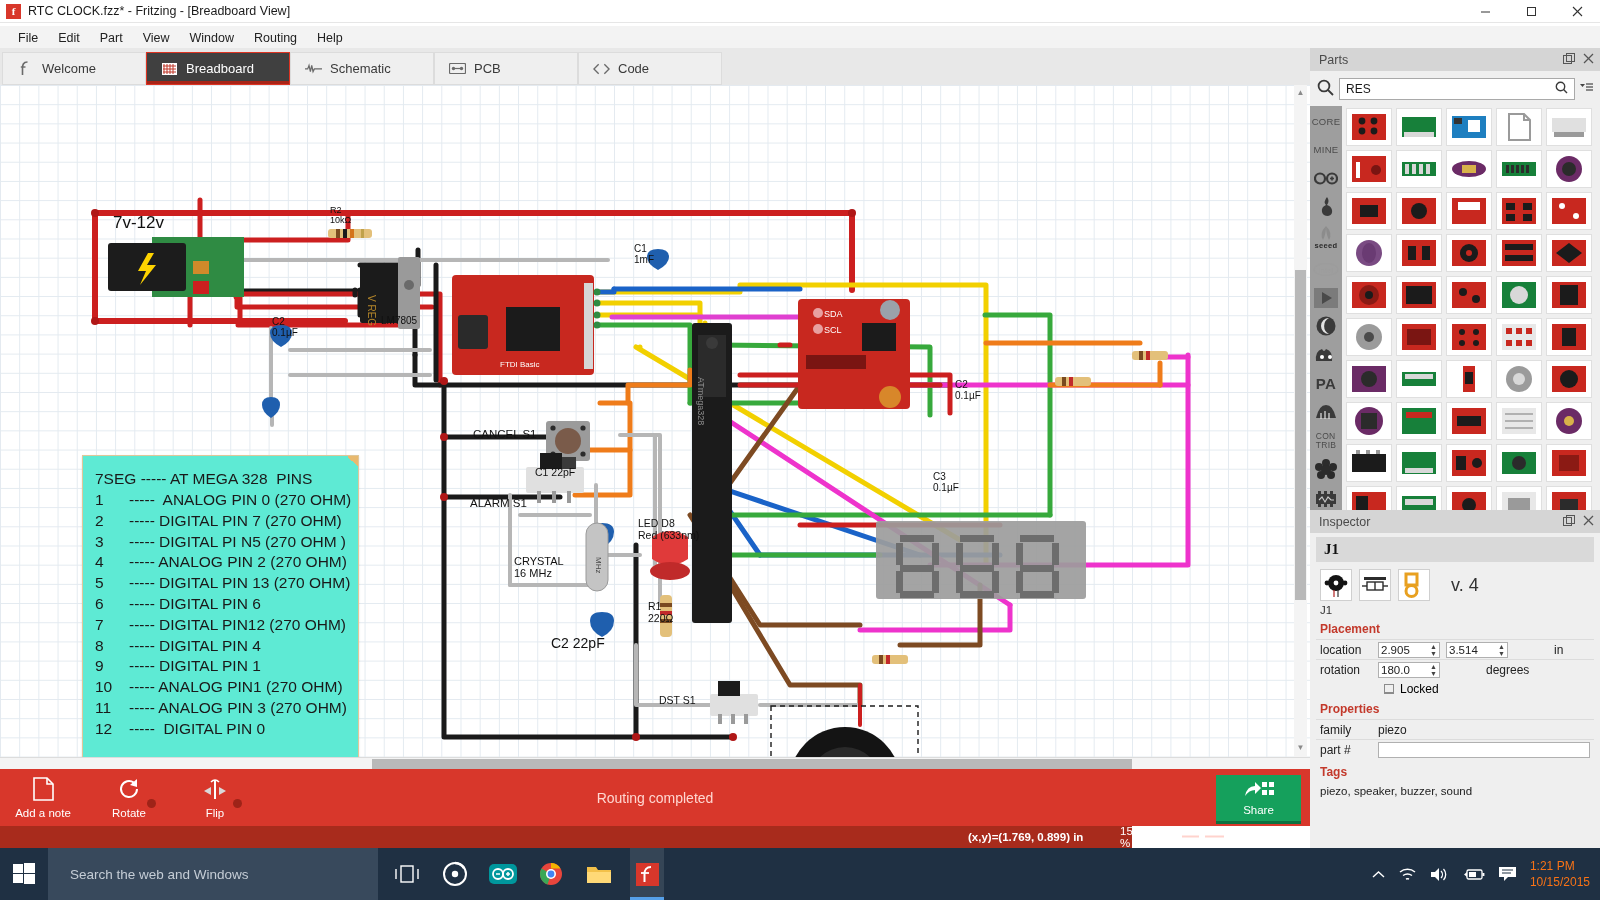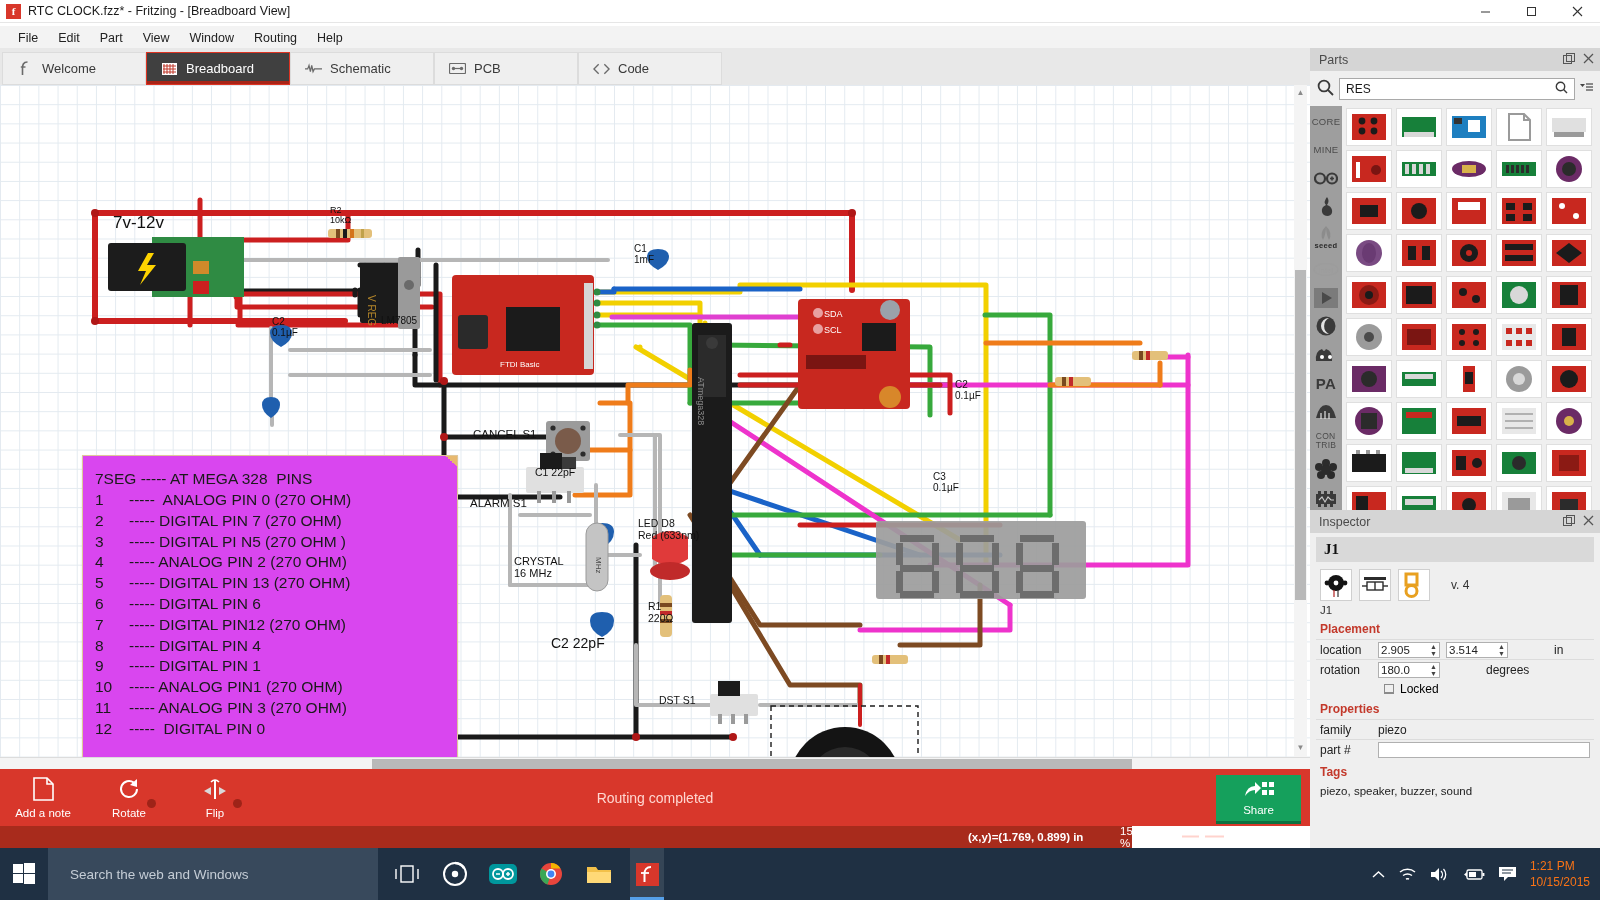--- a/index.html
+++ b/index.html
@@ -63,22 +63,22 @@
     position:absolute; inset:0;
     background-image:
       linear-gradient(to right, #e3eaf0 1px, transparent 1px),
       linear-gradient(to bottom, #e3eaf0 1px, transparent 1px);
     background-size:19.2px 19.2px;
   }
   .canvas-svg { position:absolute; left:0; top:0; }
 
   
   .note {
-    position:absolute; left:82px; top:370px; width:376px; height:328px;
-    background:#d946ef; border:1px solid #dfc79a;
+    position:absolute; left:82px; top:370px; width:277px; height:328px;
+    background:#5eead4; border:1px solid #dfc79a;
     box-shadow:0 1px 2px rgba(0,0,0,.12);
   }
   .note-fold {
     position:absolute; right:0; top:0; width:11px; height:11px;
     background:linear-gradient(225deg,#e8b96f 50%, transparent 50%);
   }
   .note-body { padding:14px 12px 0 12px; }
   .note-head { font-size:15.5px; color:#1a1a1a; white-space:pre; margin-bottom:2px; }
   .note-line { font-size:15.5px; color:#1a1a1a; white-space:pre; line-height:20.8px; }
   .note-line .num { display:inline-block; width:34px; }
@@ -167,21 +167,21 @@
 
   .inspector { position:absolute; left:0; top:462px; width:290px; height:338px; background:#efefef; }
   .insp-title {
     margin:4px 6px 0 6px; height:25px; background:#d9d9d9; display:flex; align-items:center;
     padding-left:8px; font-size:15px; font-weight:bold; color:#111;
     font-family:"Liberation Serif", serif;
   }
   .insp-icons { display:flex; align-items:center; gap:7px; padding:7px 0 0 10px; }
   .ic-box { width:32px; height:32px; background:#fff; border:1px solid #cfcfcf;
             display:flex; align-items:center; justify-content:center; }
-  .insp-ver { font-size:12px; color:#333; margin-left:14px; }
+  .insp-ver { font-size:18px; color:#333; margin-left:14px; }
   .insp-sub { padding:3px 0 0 10px; font-size:11.5px; color:#333; }
   .sect-hdr { padding:6px 8px 3px 10px; font-size:12px; font-weight:bold; color:#c3392b; }
   .prop-row {
     display:flex; align-items:center; height:20px; margin:0 6px;
     border-top:1px solid #dcdcdc; font-size:12px; color:#222;
   }
   .prop-row .k { width:62px; padding-left:4px; }
   .spin { width:62px; height:16px; background:#fff; border:1px solid #b0b0b0;
           display:flex; align-items:center; justify-content:space-between; padding:0 2px;
           font-size:11.5px; }

